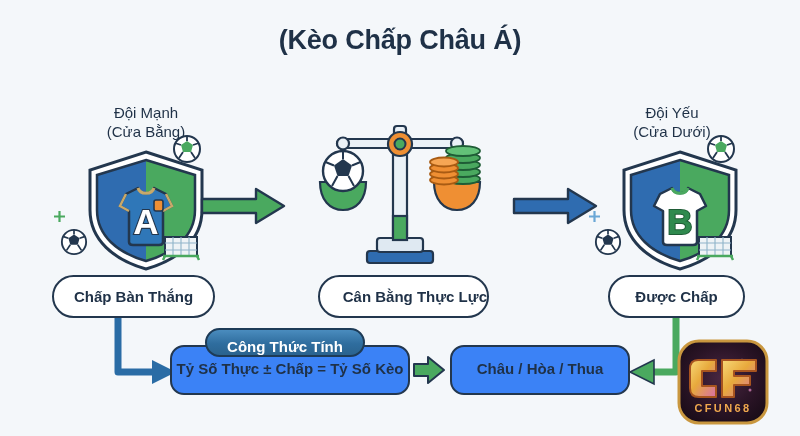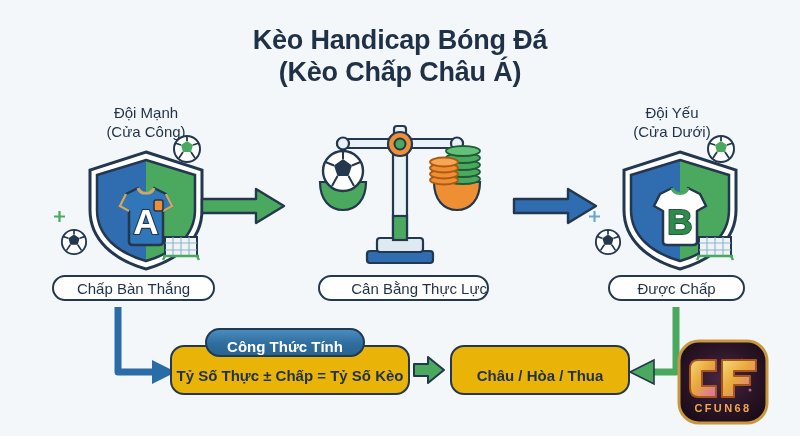--- a/index.html
+++ b/index.html
@@ -59,40 +59,40 @@
   #arrow-right{left:512px;top:186px;}
 
   
   .pill{
     position:absolute;
     display:flex;align-items:center;justify-content:center;
     background:#ffffff;
     border:2.5px solid #23374e;
     border-radius:22px;
     color:#1f3147;
-    font-weight:normal;
+    font-weight:bold;
     font-size:15px;
-    height:26px;
+    height:43px;
     box-sizing:border-box;
     white-space:nowrap;
     z-index:6;
   }
   #pill-left{left:52px;top:275px;width:163px;}
   #pill-center{left:318px;top:275px;width:171px;justify-content:flex-end;}
   #pill-right{left:608px;top:275px;width:137px;text-align:right;}
 
   
   .databox{
     position:absolute;
-    background:#eab308;
+    background:#3b82f6;
     border:2.5px solid #23374e;
     border-radius:14px;
     box-sizing:border-box;
     display:flex;align-items:flex-end;justify-content:center;
-    padding-bottom:9px;
+    padding-bottom:16px;
     z-index:4;
   }
   .databox .val{
     color:#1f3147;
     font-weight:bold;
     font-size:15px;
     white-space:nowrap;
   }
   #box-formula{left:170px;top:345px;width:240px;height:50px;}
   #box-result{left:450px;top:345px;width:180px;height:50px;}
@@ -124,27 +124,26 @@
     z-index:9;
   }
   #logo svg{display:block;width:100%;height:100%;}
 </style>
 </head>
 <body>
 
 <div id="stage">
 
   <div class="title-wrap">
-    <div class="title-line">Kèo Handicap Bóng Đá</div>
     <div class="title-line">(Kèo Chấp Châu Á)</div>
   </div>
 
   <div class="caption" id="cap-left">
     <div>Đội Mạnh</div>
-    <div>(Cửa Công)</div>
+    <div>(Cửa Bằng)</div>
   </div>
   <div class="caption" id="cap-right">
     <div>Đội Yếu</div>
     <div>(Cửa Dưới)</div>
   </div>
 
   <div class="shield-box" id="shield-left">
     <svg viewBox="0 0 132 125">
       <path d="M66 4 L122 22 V62 C122 92 98 112 66 121 C34 112 10 92 10 62 V22 Z" fill="#ffffff" stroke="#23374e" stroke-width="3"></path>
       <path d="M66 12 L115 27 V62 C115 88 94 105 66 113 C38 105 17 88 17 62 V27 Z" fill="#2f6cb0" stroke="none"></path>

